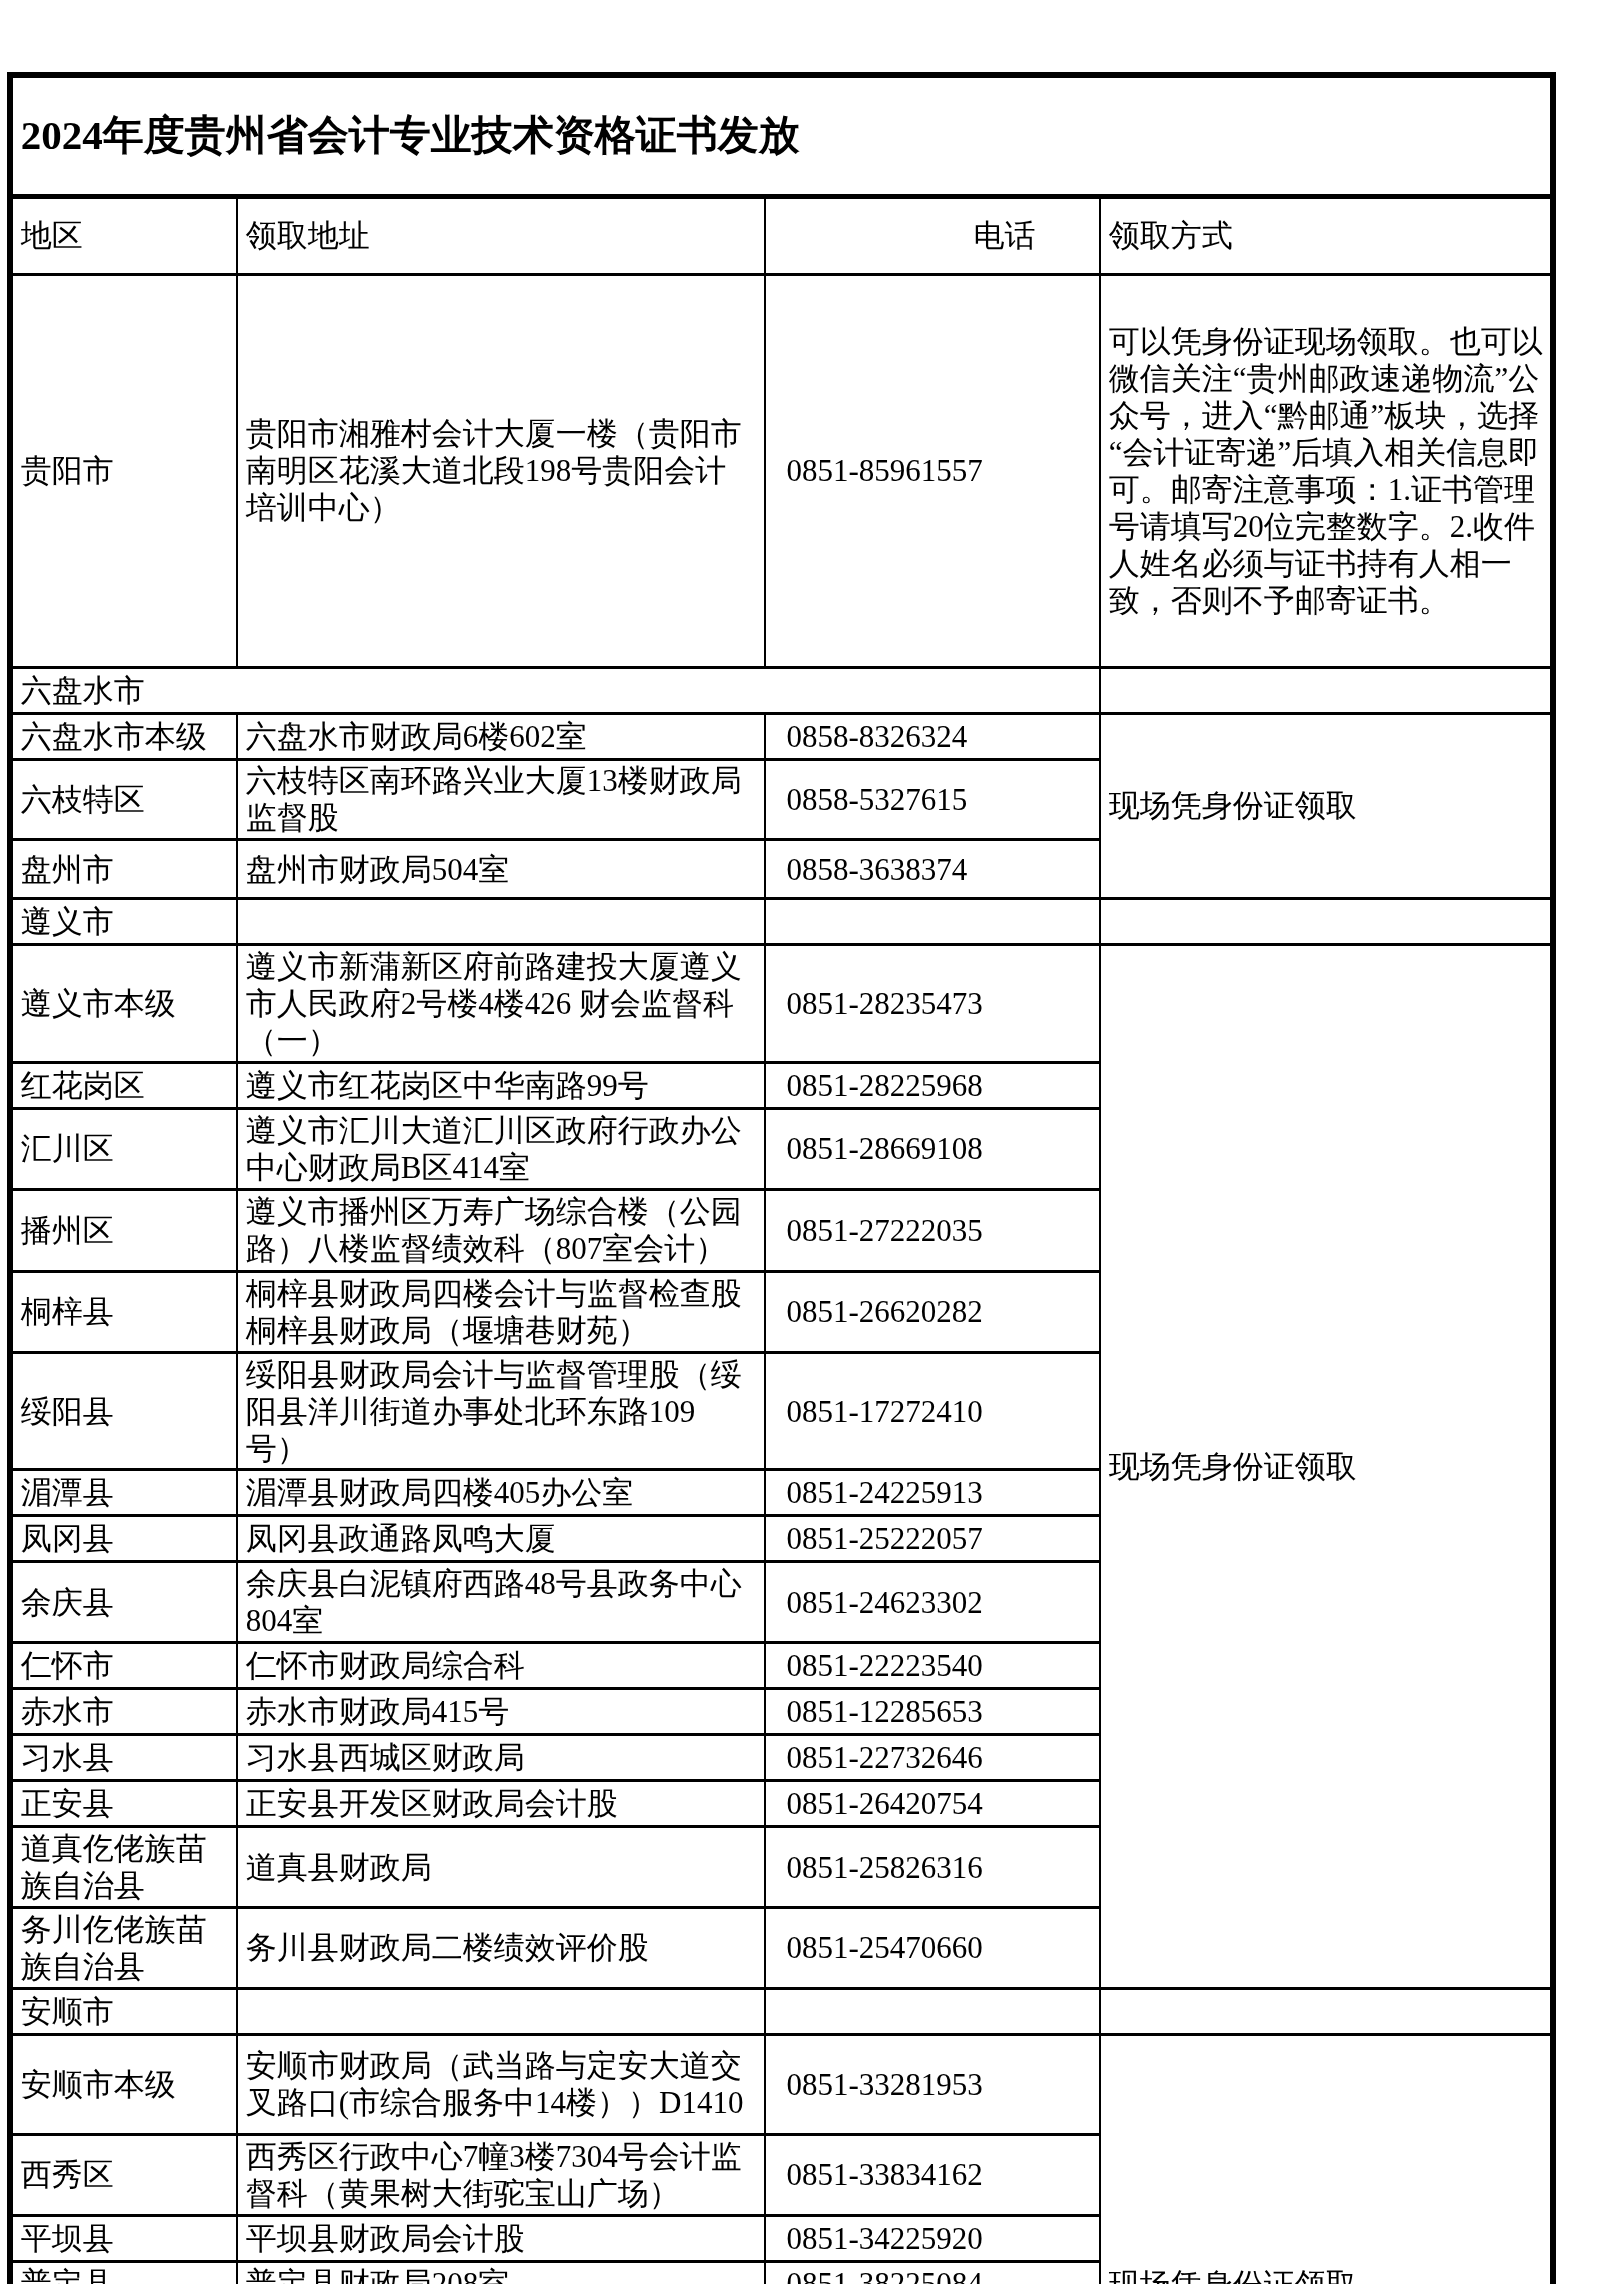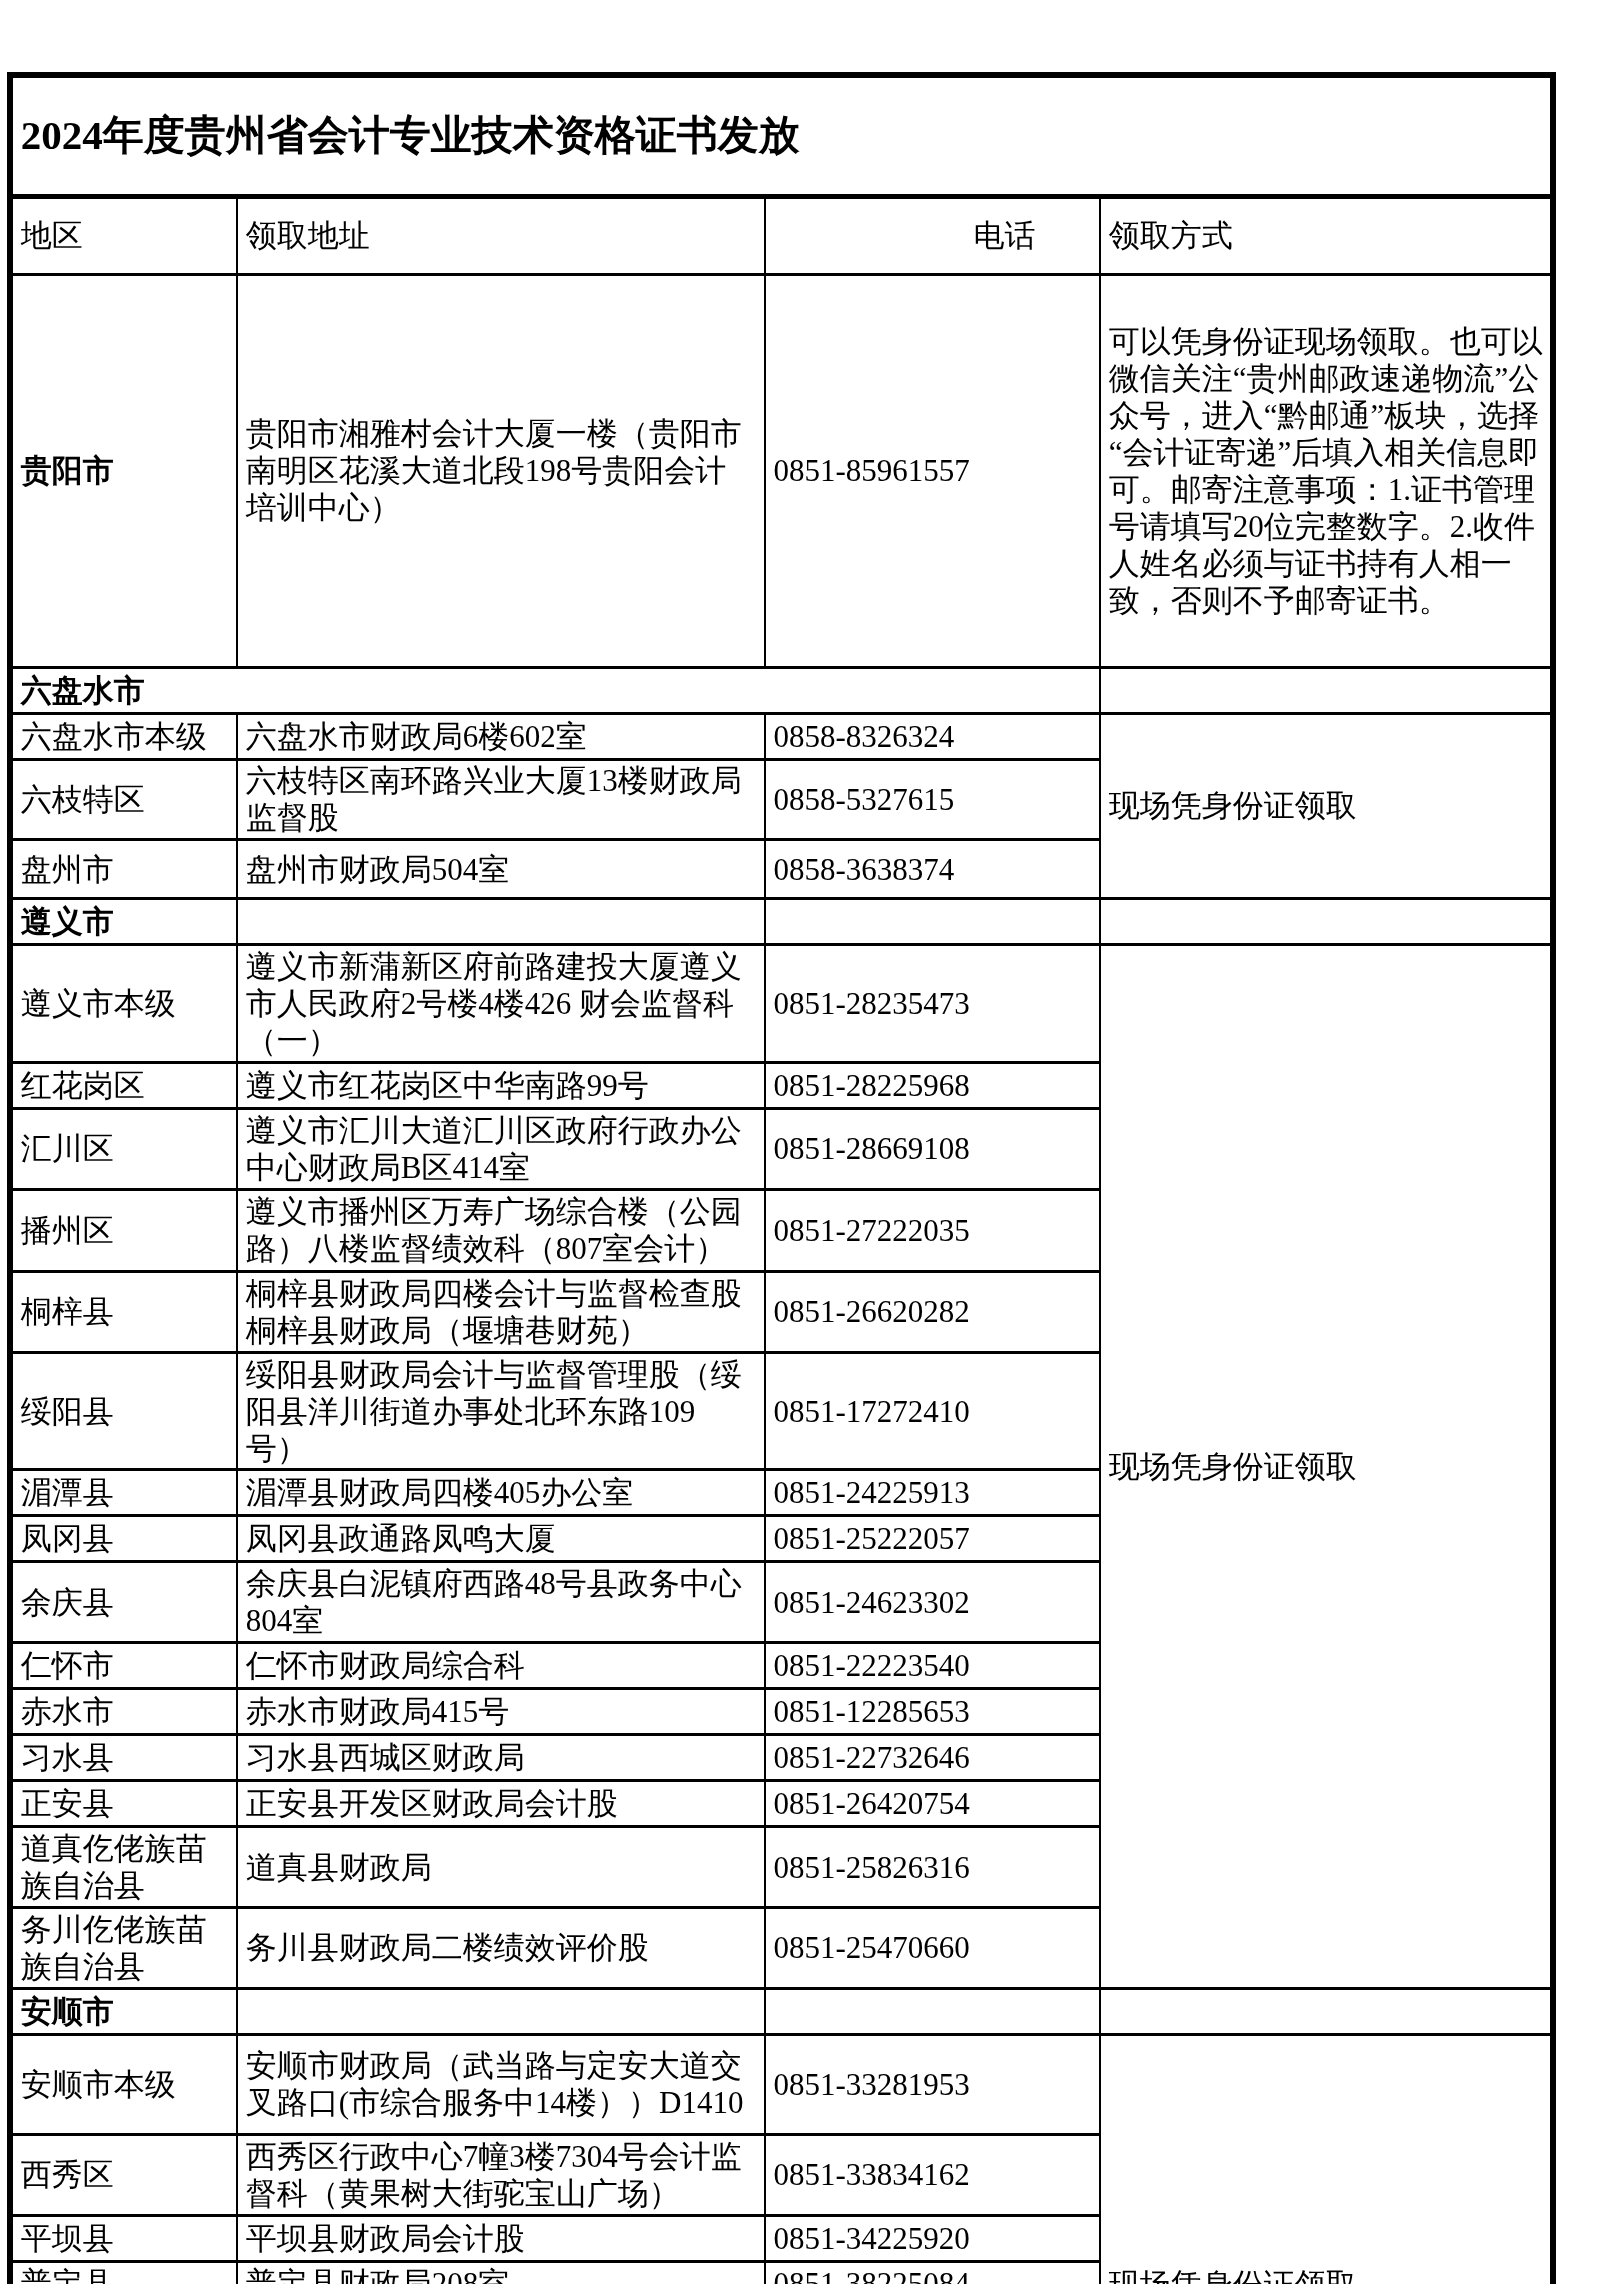--- a/index.html
+++ b/index.html
@@ -46,22 +46,22 @@
   .no-bottom { border-bottom: none; }
 
   .title-cell {
     text-align: left;
     font-size: 41px;
     font-weight: bold;
     border-bottom-width: 5.6px;
   }
   th { font-weight: normal; }
   .phone-head { text-align: right; padding-right: 64px; }
-  .bold { font-weight: bold; }
-  .phone-cell { padding-left: 7px; margin-left: 20px; }
+  .bold { font-weight: normal; }
+  .phone-cell { padding-left: 20px; margin-left: 20px; }
   .method-cell { vertical-align: middle; }
   .method-bottom { vertical-align: bottom; padding-bottom: 3.7px; }
 
   
   .rh-title { height: 121px; }
   .rh-head  { height: 78px; }
   .rh424 { height: 393px; }
   .rh50  { height: 46px; }
   .rh64  { height: 59px; }
   .rh80  { height: 74px; }

